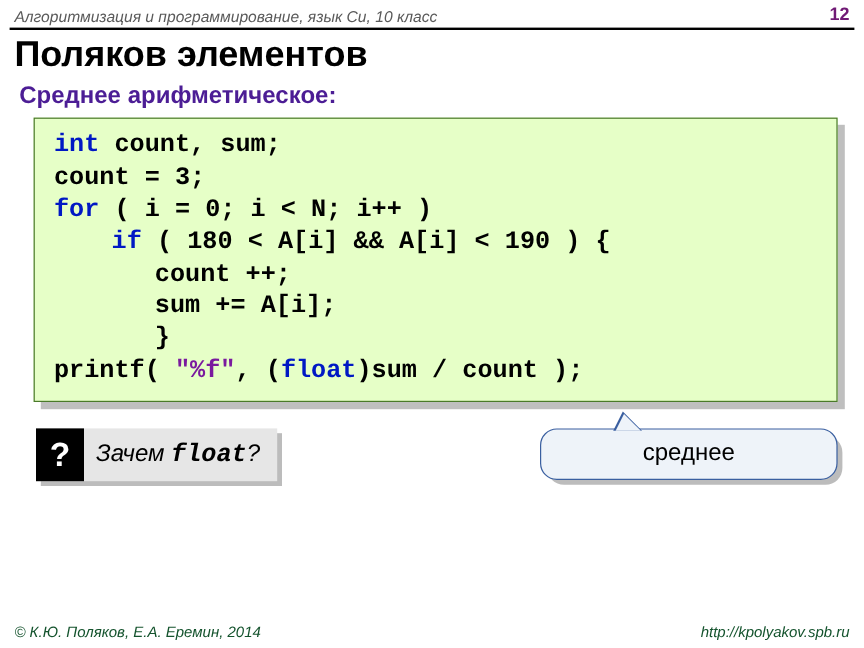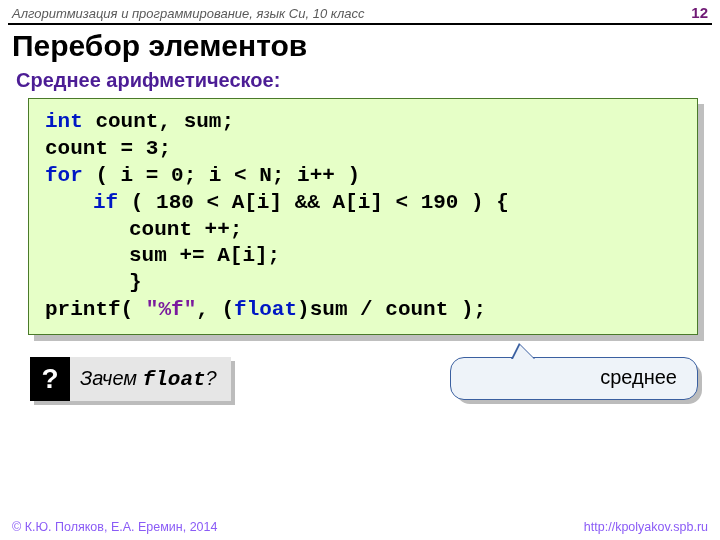--- a/index.html
+++ b/index.html
@@ -106,21 +106,21 @@
   }
   .q-text .mono { font-family: "Courier New", monospace; font-weight: bold; font-size: 21px; }
 
   .callout {
     position: relative;
     background: #eef3f9;
     border: 1.5px solid #3a5fa0;
     border-radius: 14px;
     padding: 8px 20px 10px 20px;
     font-size: 20px;
-    text-align: right;
+    text-align: center;
     width: 248px;
     line-height: 1.15;
   }
   .callout-shadow {
     position: absolute;
     top: 5px; left: 5px; right: -5px; bottom: -5px;
     background: #bcbcbc;
     border-radius: 14px;
     z-index: -1;
   }
@@ -144,33 +144,34 @@
   }
 
   .footer {
     position: absolute;
     bottom: 6px;
     left: 0; right: 0;
     display: flex;
     justify-content: space-between;
     padding: 0 12px;
     font-size: 12.5px;
-    color: #8b5cf6;
+    font-style: italic;
+    color: #14532d;
   }
 </style>
 </head>
 <body>
 
 <div class="header-bar">
   <span>Алгоритмизация и программирование, язык Си, 10 класс</span>
   <span class="page-num">12</span>
 </div>
 <div class="divider"></div>
 
-<div class="title">Перебор элементов</div>
+<div class="title">Поляков элементов</div>
 <div class="subtitle">Среднее арифметическое:</div>
 
 <div class="code-outer">
   <div class="code-shadow"></div>
   <div class="code-box">
     <div><span class="kw">int</span><span> count, sum;</span></div>
     <div>count = 3;</div>
     <div><span class="kw">for</span><span> ( i = 0; i &lt; N; i++ )</span></div>
     <div><span class="pad1"><span class="kw">if</span><span> ( 180 &lt; A[i] &amp;&amp; A[i] &lt; 190 ) {</span></span></div>
     <div><span class="pad2">count ++;</span></div>

